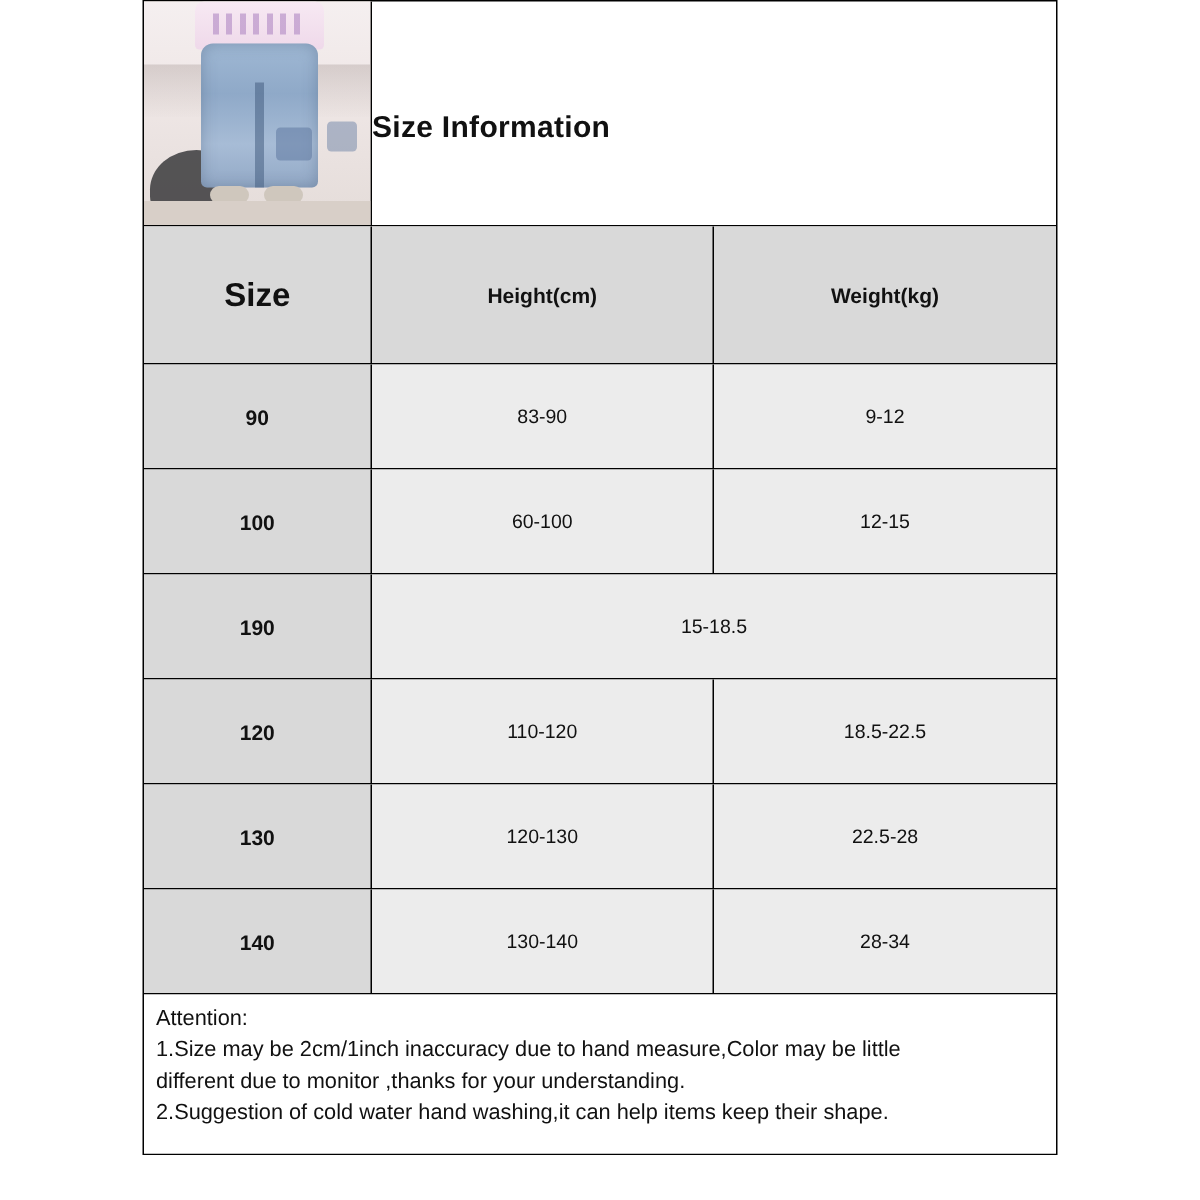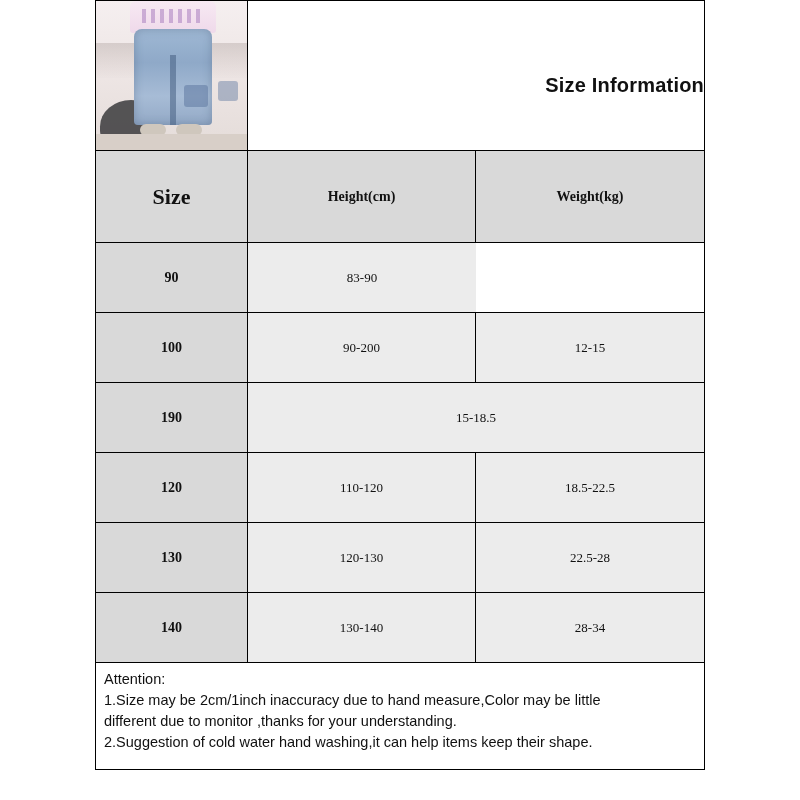--- a/index.html
+++ b/index.html
@@ -126,21 +126,21 @@
   .photo-floor {
     position: absolute;
     left: 0; bottom: 0;
     width: 100%; height: 16px;
     background: #d8cfc8;
   }
   .header-title-cell {
     flex: 1 1 auto;
     display: flex;
     align-items: center;
-    justify-content: flex-end;
+    justify-content: flex-start;
     margin-top: 20px;
   }
   .header-title {
     font-size: 20px;
     font-weight: bold;
     color: #111;
     letter-spacing: .2px;
   }
   
   .table {
@@ -159,21 +159,20 @@
     background: #d9d9d9;
   }
   .tcell {
     display: flex;
     align-items: center;
     justify-content: center;
     box-sizing: border-box;
     border-right: 1px solid #000;
     font-size: 13px;
     color: #111;
-    font-family: Liberation Serif, serif;
   }
   .tcell:last-child { border-right: none; }
   .c-size {
     width: 152px;
     flex: 0 0 152px;
     background: #d9d9d9;
     font-weight: bold;
     font-size: 14px;
   }
   .trow.head .c-size {
@@ -233,25 +232,26 @@
 
       <div class="trow head">
         <div class="tcell c-size">Size</div>
         <div class="tcell c-height">Height(cm)</div>
         <div class="tcell c-weight">Weight(kg)</div>
       </div>
 
       <div class="trow">
         <div class="tcell c-size">90</div>
         <div class="tcell c-height">83-90</div>
+        <div class="tcell c-weight">9-12</div>
       </div>
 
       <div class="trow">
         <div class="tcell c-size">100</div>
-        <div class="tcell c-height">90-200</div>
+        <div class="tcell c-height">60-100</div>
         <div class="tcell c-weight">12-15</div>
       </div>
 
       <div class="trow">
         <div class="tcell c-size">190</div>
         <div class="tcell c-weight">15-18.5</div>
       </div>
 
       <div class="trow">
         <div class="tcell c-size">120</div>

